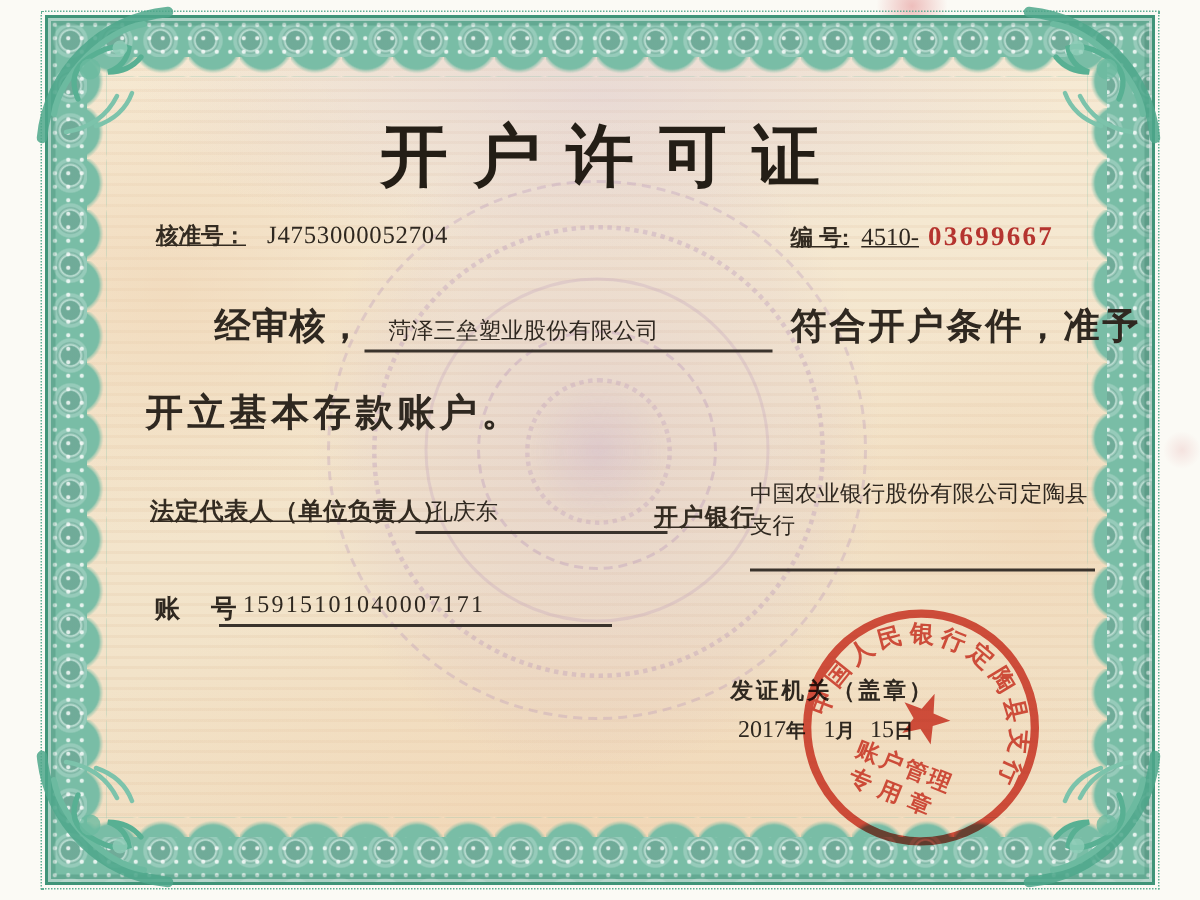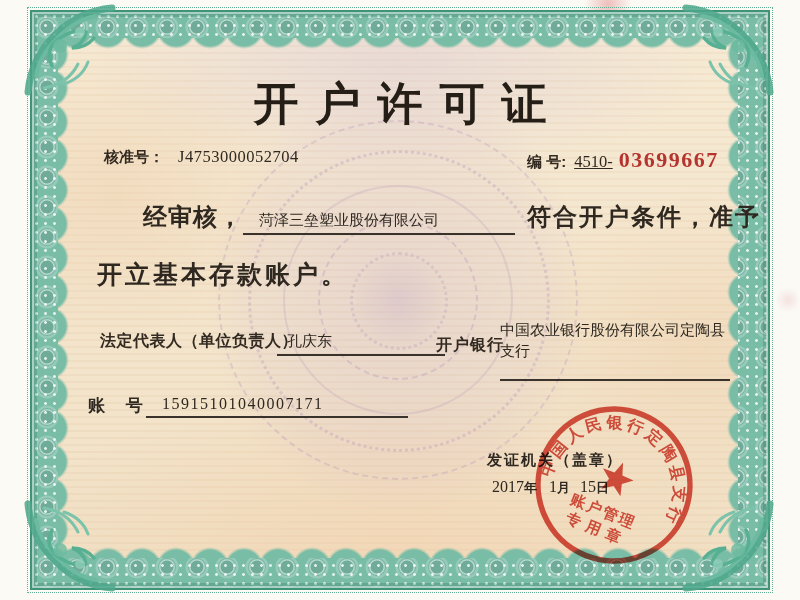--- a/index.html
+++ b/index.html
@@ -61,40 +61,40 @@
   .med2{left:248px;top:150px;width:296px;height:296px;border:3px dotted rgba(176,140,182,.30);}
   .med3{left:283px;top:185px;width:226px;height:226px;border:2px solid rgba(176,140,182,.22);}
   .med4{left:318px;top:220px;width:156px;height:156px;border:2px dashed rgba(176,140,182,.30);}
   .med5{left:350px;top:252px;width:92px;height:92px;border:3px dotted rgba(176,140,182,.26);
         background:radial-gradient(circle, rgba(196,168,202,.25), transparent 70%);}
   
   .abs{position:absolute;}
   .title{left:0;right:0;top:74px;text-align:center;
     font-family:"DejaVu Serif","Liberation Serif",serif;font-weight:bold;
     font-size:45px;letter-spacing:17px;padding-left:17px;color:#241e16;}
-  .lbl{font-weight:bold;color:#332b21;}
+  .lbl{font-weight:bold;color:#332b21;text-decoration:underline;}
   .serif{font-family:"Liberation Serif","DejaVu Serif",serif;}
   .approval{left:104px;top:147px;font-size:15px;}
   .approval .val{font-size:16.5px;letter-spacing:.5px;margin-left:14px;}
   .serial{left:527px;top:147px;font-size:15px;}
   .serial .pre{font-size:16.5px;margin-left:8px;text-decoration:underline;}
-  .serial .red{font-size:22px;font-weight:bold;letter-spacing:1.5px;color:#b5342f;margin-left:6px;}
+  .serial .red{font-size:18px;font-weight:bold;letter-spacing:1.5px;color:#b5342f;margin-left:6px;}
   .review{left:143px;top:201px;right:40px;display:flex;align-items:baseline;}
   .review .lead{font-size:24px;font-weight:bold;letter-spacing:1px;white-space:nowrap;}
   .company{width:252px;border-bottom:2px solid #3a332c;font-size:15px;
     padding:0 4px 3px 16px;white-space:nowrap;flex-shrink:0;}
   .review .tail{font-size:24px;font-weight:bold;letter-spacing:2px;margin-left:12px;white-space:nowrap;}
   .line2{left:97px;top:258px;font-size:25px;font-weight:bold;letter-spacing:3px;}
   .repLbl{left:100px;top:331px;font-size:16px;font-weight:bold;letter-spacing:.5px;}
   .repVal{left:277px;top:330px;width:158px;border-bottom:2px solid #3a332c;
     font-size:15px;padding:2px 0 3px 10px;}
   .bankLbl{left:436px;top:335px;font-size:16px;font-weight:bold;letter-spacing:1px;}
   .bankVal{left:500px;top:319px;width:230px;font-size:15px;line-height:21px;
     border-bottom:2px solid #3a332c;padding-bottom:18px;word-break:break-all;}
-  .acctLbl{left:88px;top:394px;font-size:17px;font-weight:bold;word-spacing:16px;}
+  .acctLbl{left:103px;top:394px;font-size:17px;font-weight:bold;word-spacing:16px;}
   .acctVal{left:146px;top:393px;width:246px;border-bottom:2px solid #3a332c;
     font-size:16px;letter-spacing:1.5px;padding:2px 0 3px 16px;}
   .issuer{left:487px;top:451px;font-size:15px;font-weight:bold;letter-spacing:2px;}
   .dateRow{left:492px;top:478px;font-size:13px;font-weight:bold;}
   .dateRow .num{font-size:16px;font-weight:normal;}
   .dateRow .gap1{margin-left:12px;}
   .dateRow .gap2{margin-left:10px;}
   .seal{left:529px;top:400px;width:170px;height:170px;opacity:.85;mix-blend-mode:multiply;}
 </style>
 </head>

